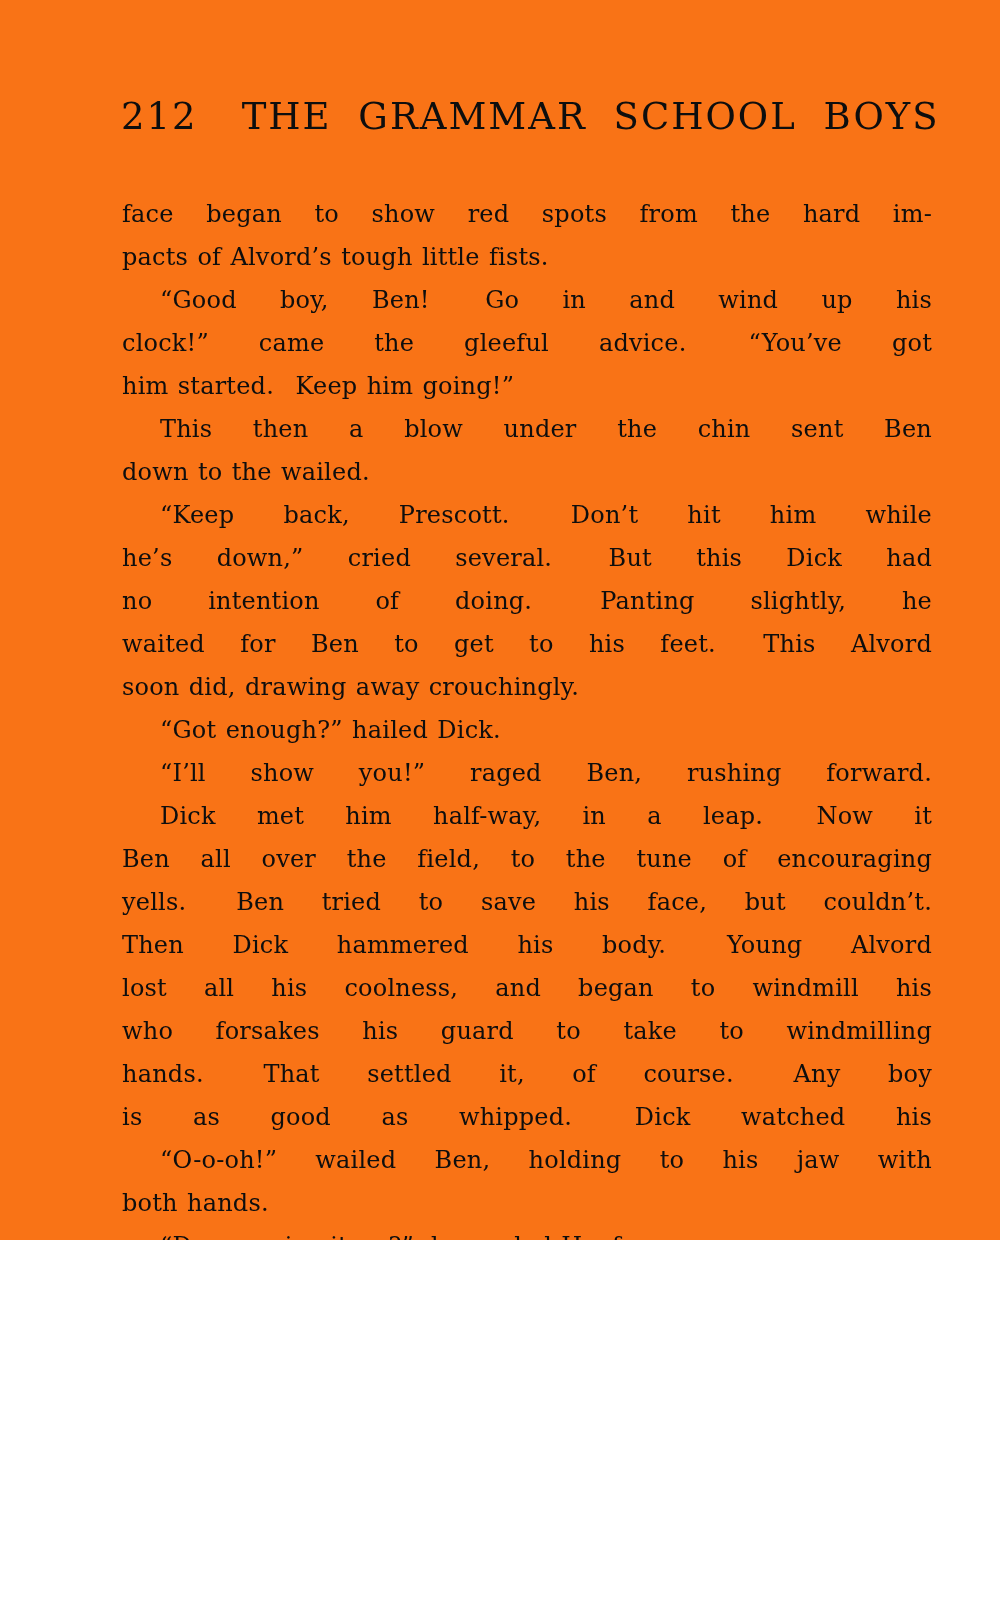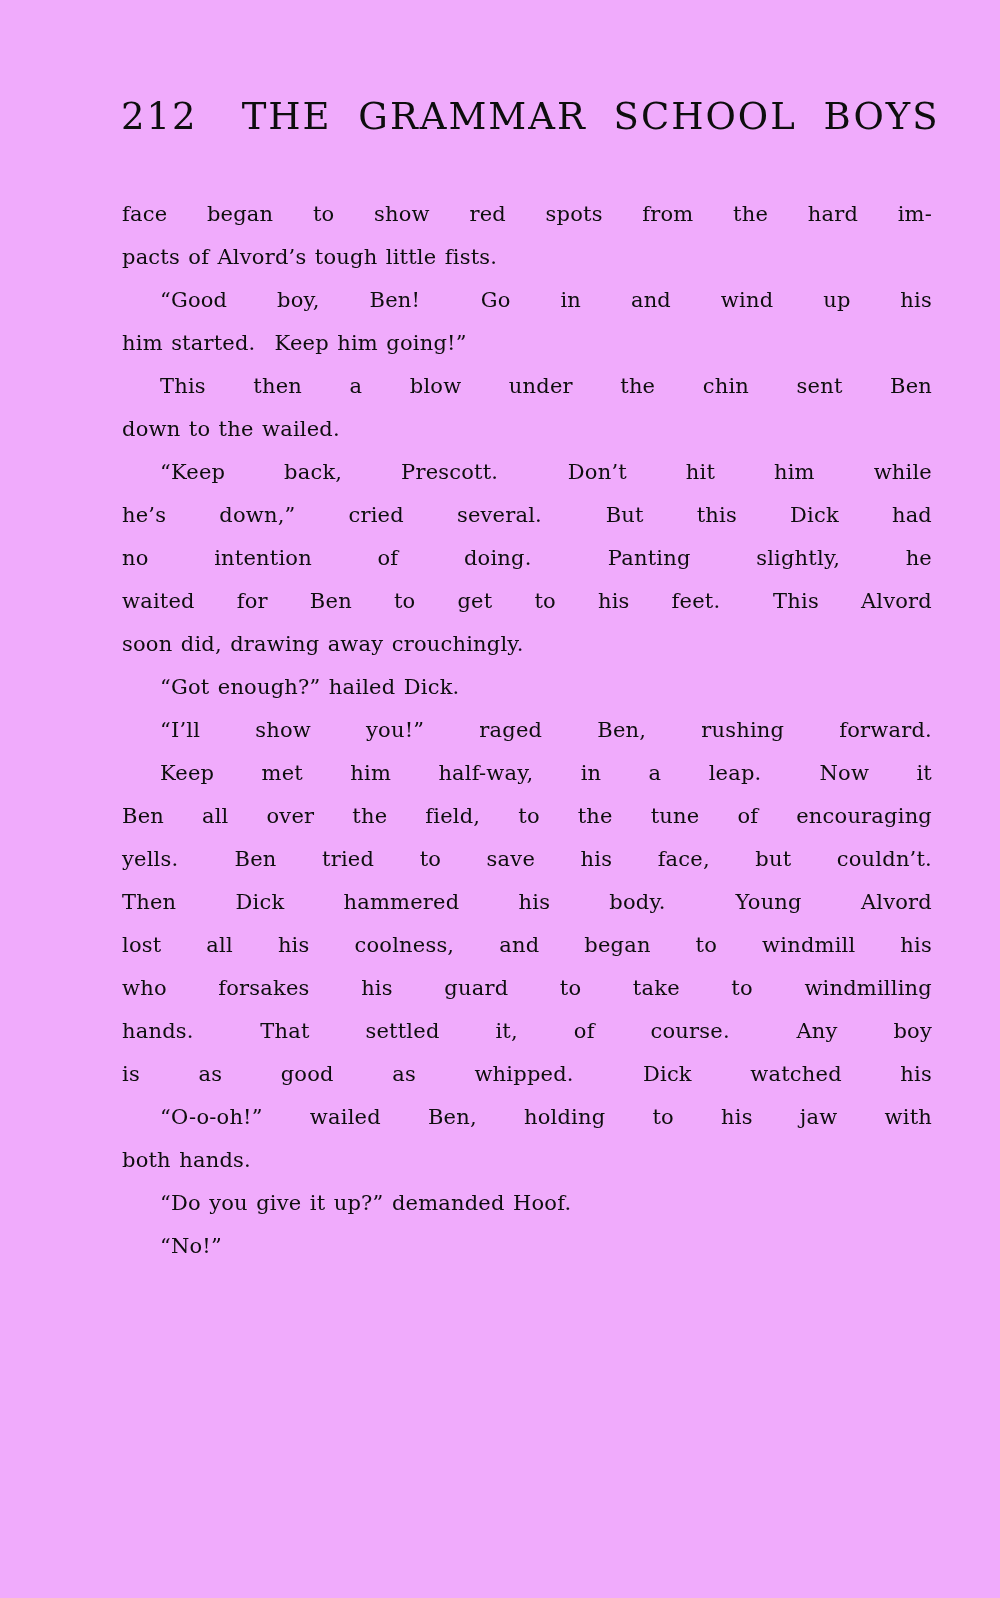--- a/index.html
+++ b/index.html
@@ -1,20 +1,20 @@
 <!DOCTYPE html>
 <html><head>
 <meta charset="utf-8">
 <style>
   html, body { margin: 0; padding: 0; background: #ffffff; }
   .page {
     position: relative;
     width: 1000px;
-    height: 1598px;
-    background: #f0abfc;
+    height: 1240px;
+    background: #f97316;
     font-family: "DejaVu Serif", "Liberation Serif", serif;
     color: #0e0e0e;
     overflow: hidden;
   }
   .running-header {
     position: absolute;
     left: 121px;
     top: 97px;
     display: flex;
     align-items: baseline;
@@ -25,21 +25,21 @@
   }
   .running-header .pagenum { margin-right: 44px; }
   .running-header .title { word-spacing: 13px; }
   .textblock {
     position: absolute;
     left: 122px;
     top: 193px;
     width: 810px;
   }
   .line {
-    font-size: 21px;
+    font-size: 24px;
     line-height: 43px;
     height: 43px;
     letter-spacing: 0.2px;
     word-spacing: 1.5px;
     text-align: left;
   }
   .line.just {
     text-align: justify;
     text-align-last: justify;
   }
@@ -52,31 +52,32 @@
 
   <div class="running-header">
     <span class="pagenum">212</span>
     <span class="title">THE GRAMMAR SCHOOL BOYS</span>
   </div>
 
   <div class="textblock">
       <div class="line just">face began to show red spots from the hard im-</div>
       <div class="line">pacts of Alvord’s tough little fists.</div>
       <div class="line indent just">“Good boy, Ben!  Go in and wind up his</div>
+      <div class="line just">clock!” came the gleeful advice.  “You’ve got</div>
       <div class="line">him started.  Keep him going!”</div>
       <div class="line indent just">This then a blow under the chin sent Ben</div>
       <div class="line">down to the wailed.</div>
       <div class="line indent just">“Keep back, Prescott.  Don’t hit him while</div>
       <div class="line just">he’s down,” cried several.  But this Dick had</div>
       <div class="line just">no intention of doing.  Panting slightly, he</div>
       <div class="line just">waited for Ben to get to his feet.  This Alvord</div>
       <div class="line">soon did, drawing away crouchingly.</div>
       <div class="line indent">“Got enough?” hailed Dick.</div>
       <div class="line indent just">“I’ll show you!” raged Ben, rushing forward.</div>
-      <div class="line indent just">Keep met him half-way, in a leap.  Now it</div>
+      <div class="line indent just">Dick met him half-way, in a leap.  Now it</div>
       <div class="line just">Ben all over the field, to the tune of encouraging</div>
       <div class="line just">yells.  Ben tried to save his face, but couldn’t.</div>
       <div class="line just">Then Dick hammered his body.  Young Alvord</div>
       <div class="line just">lost all his coolness, and began to windmill his</div>
       <div class="line just">who forsakes his guard to take to windmilling</div>
       <div class="line just">hands.  That settled it, of course.  Any boy</div>
       <div class="line just">is as good as whipped.  Dick watched his</div>
       <div class="line indent just">“O-o-oh!” wailed Ben, holding to his jaw with</div>
       <div class="line">both hands.</div>
       <div class="line indent">“Do you give it up?” demanded Hoof.</div>

